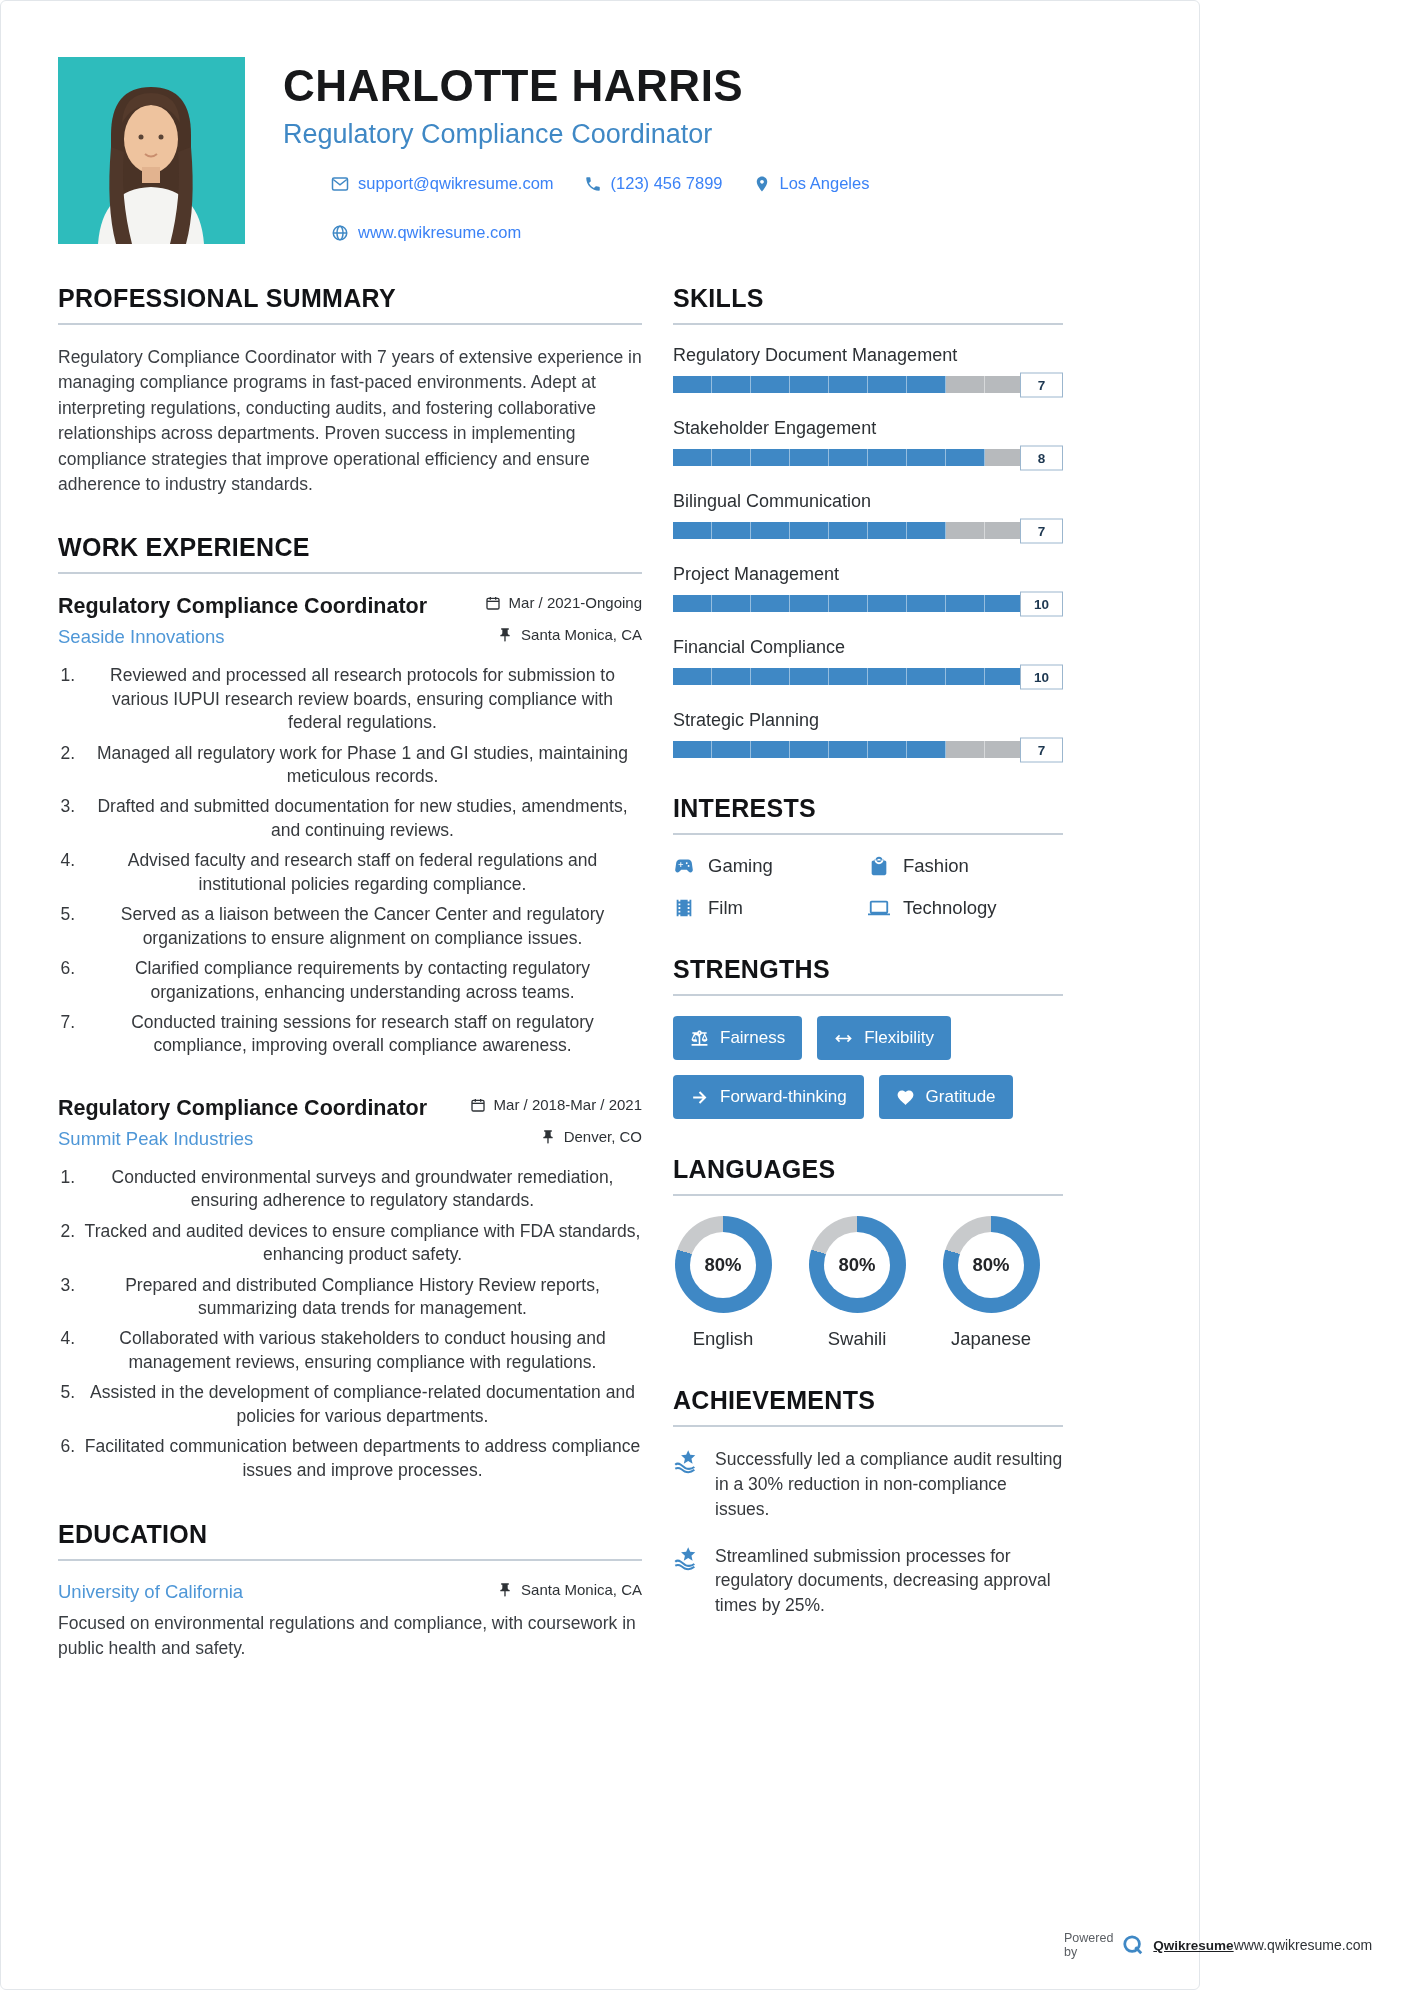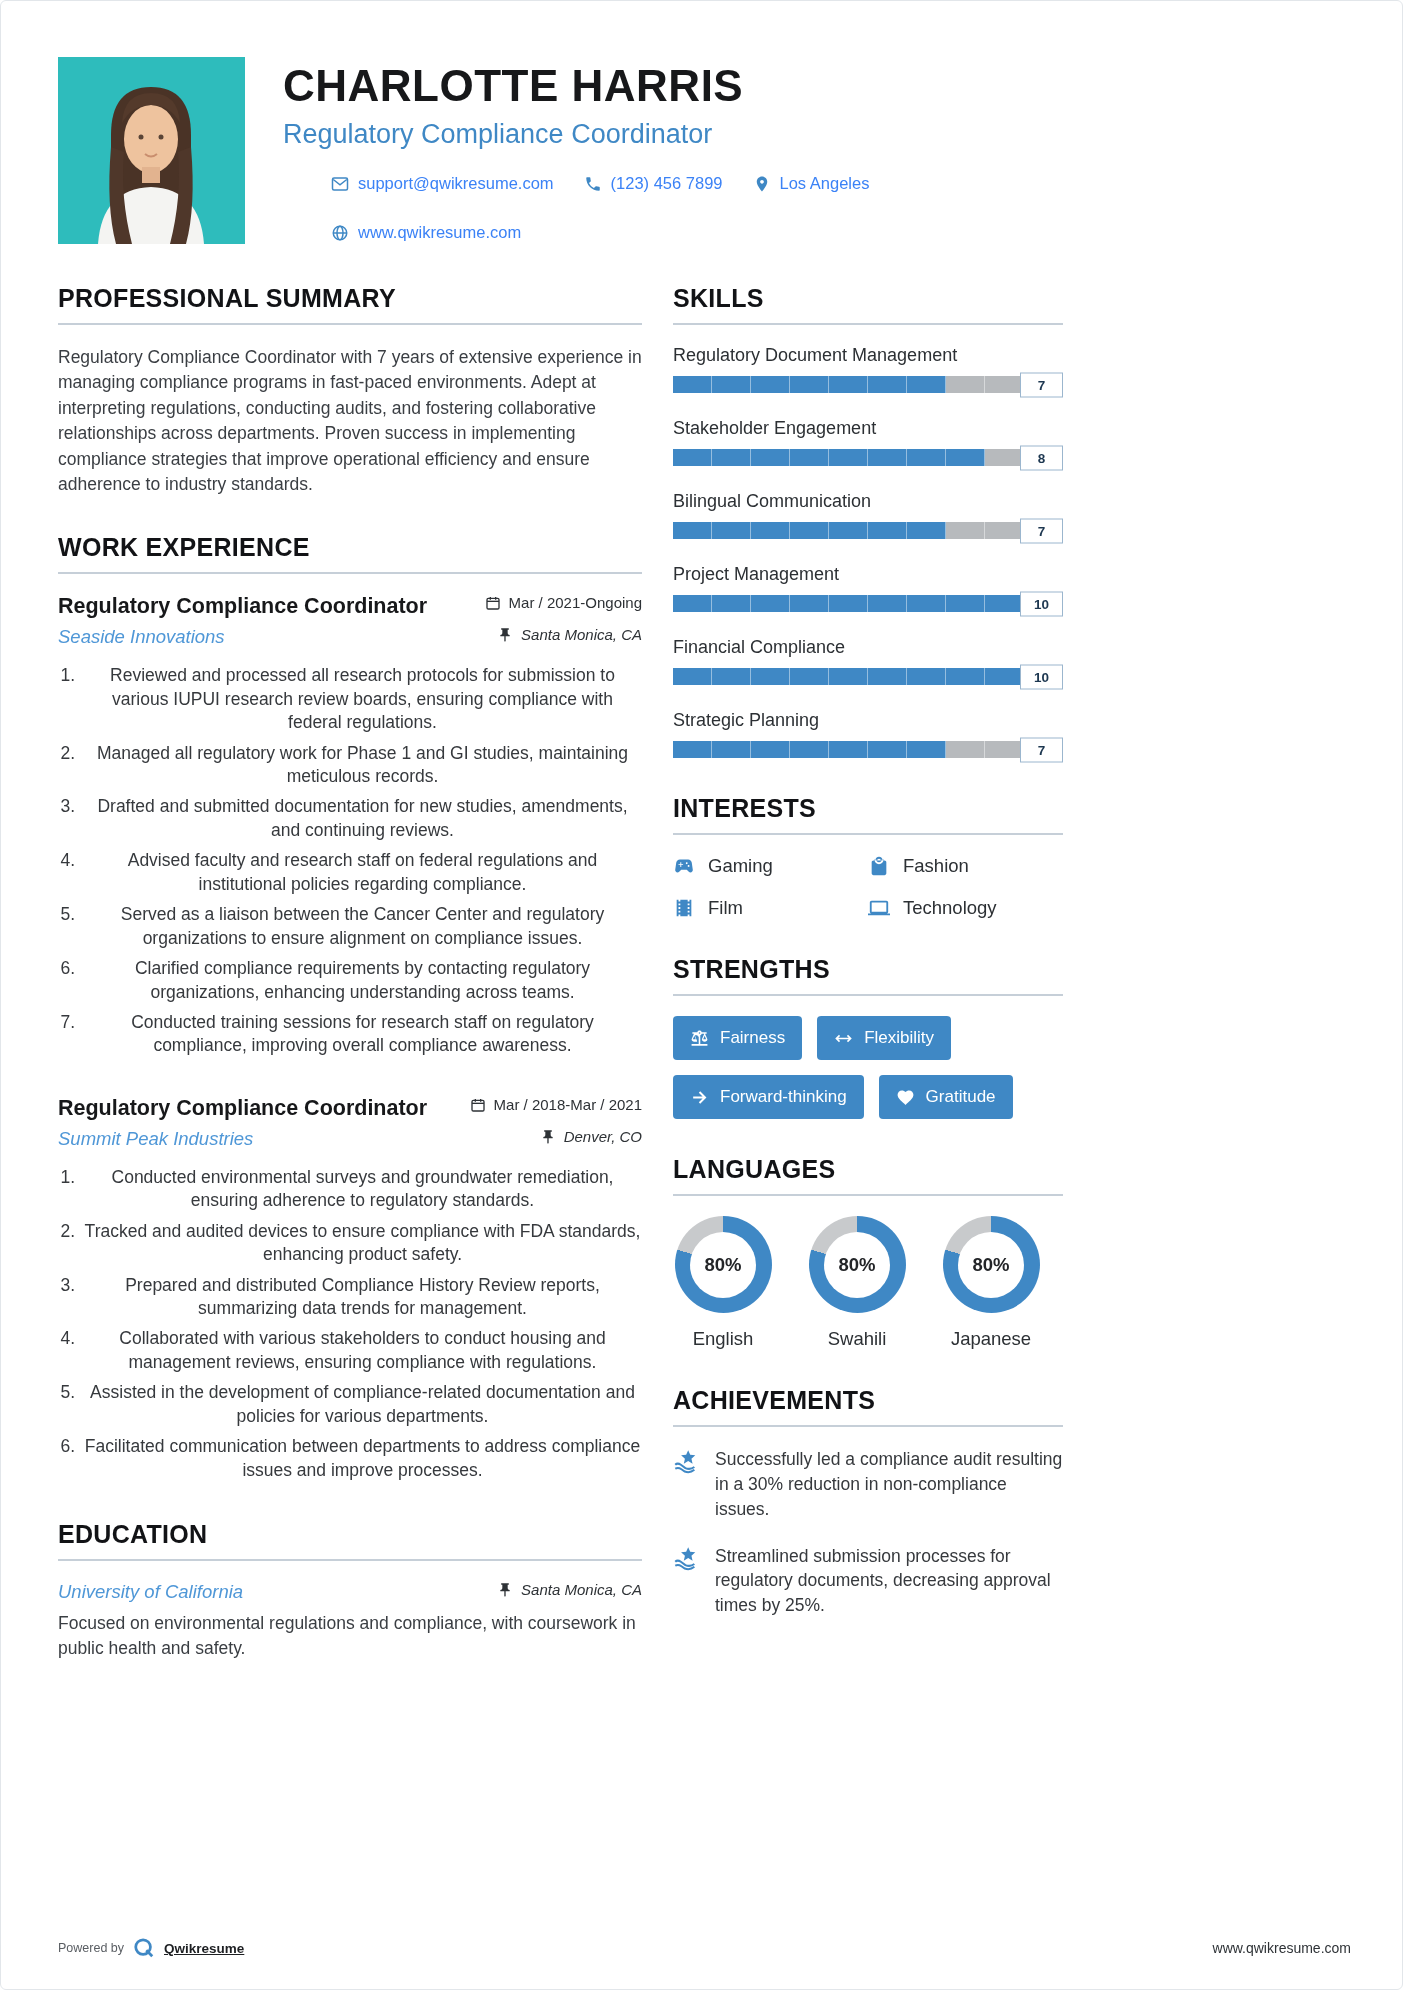--- a/index.html
+++ b/index.html
@@ -1,20 +1,20 @@
 <!DOCTYPE html>
 <html><head>
 <meta charset="utf-8">
 <style>
   * { margin:0; padding:0; box-sizing:border-box; }
   html,body { background:#ffffff; }
   body { width:1407px; font-family:"Liberation Sans", sans-serif; color:#34383c; }
 
-  .page { width:1403px; min-height:1990px; border:1px solid #e2e6ea; border-radius:6px;
-          padding:56px 0 0 57px; display:flex; flex-direction:column; background:#fff; }
+  .page { width:1200px; min-height:1990px; border:1px solid #e2e6ea; border-radius:6px;
+          padding:56px 0 0 57px; display:flex; flex-direction:row; background:#fff; }
   .content { width:1006px; }
 
   
   .header { display:flex; gap:38px; width:1006px; }
   .photo { width:187px; height:187px; flex:none; overflow:hidden; }
   .photo svg { display:block; width:100%; height:100%; }
   .h-name { font-size:44px; font-weight:800; color:#17181a; letter-spacing:.5px; margin-top:4px; }
   .h-title { font-size:27px; color:#3f88c5; margin-top:8px; font-weight:400; }
   .contact { display:flex; gap:30px; margin-top:24px; align-items:center; font-size:16.5px; color:#3b82f6; flex-wrap:wrap;padding-left:48px; }
   .c-item { display:flex; gap:9px; align-items:center; }
@@ -33,21 +33,21 @@
   .summary-text { font-size:17.5px; line-height:1.45; color:#3a3e43; }
 
   
   .job { margin-bottom:38px; }
   .job-head { display:flex; justify-content:space-between; align-items:flex-start; gap:12px; }
   .job-title { font-size:21.5px; font-weight:700; color:#17181a; max-width:400px; }
   .meta { display:flex; gap:8px; align-items:flex-start; font-size:15px; color:#2e3236; flex:none; }
   .meta .m-icon { width:16px; height:16px; color:#2e3236; display:inline-flex; flex:none; margin-top:1px; }
   .meta .m-icon svg { width:100%; height:100%; }
   .meta.narrow span.m-text { max-width:118px; display:inline-block; }
-  .job-sub { display:flex; justify-content:space-between; margin-top:7px; align-items:baseline;font-style:italic; }
+  .job-sub { display:flex; justify-content:space-between; margin-top:7px; align-items:baseline; }
   .company { font-size:18.5px; color:#4f97d7; text-decoration:none; cursor:pointer; }
   .job ol { list-style:decimal; margin:16px 0 0 0; padding-left:22px;text-align:center; }
   .job li { font-size:17.5px; line-height:1.34; margin-bottom:7px; color:#36393d; padding-left:3px; }
   .edu-desc { font-size:17.5px; line-height:1.42; color:#3a3e43; margin-top:8px; }
 
   
   .skill { margin-bottom:25px; }
   .skill-label { font-size:18px; color:#2c3034; margin-bottom:10px; }
   .skill-bar { position:relative; height:17px; background:#b7babd; }
   .skill-fill { position:absolute; left:0; top:0; bottom:0; background:#3f88c5; }

